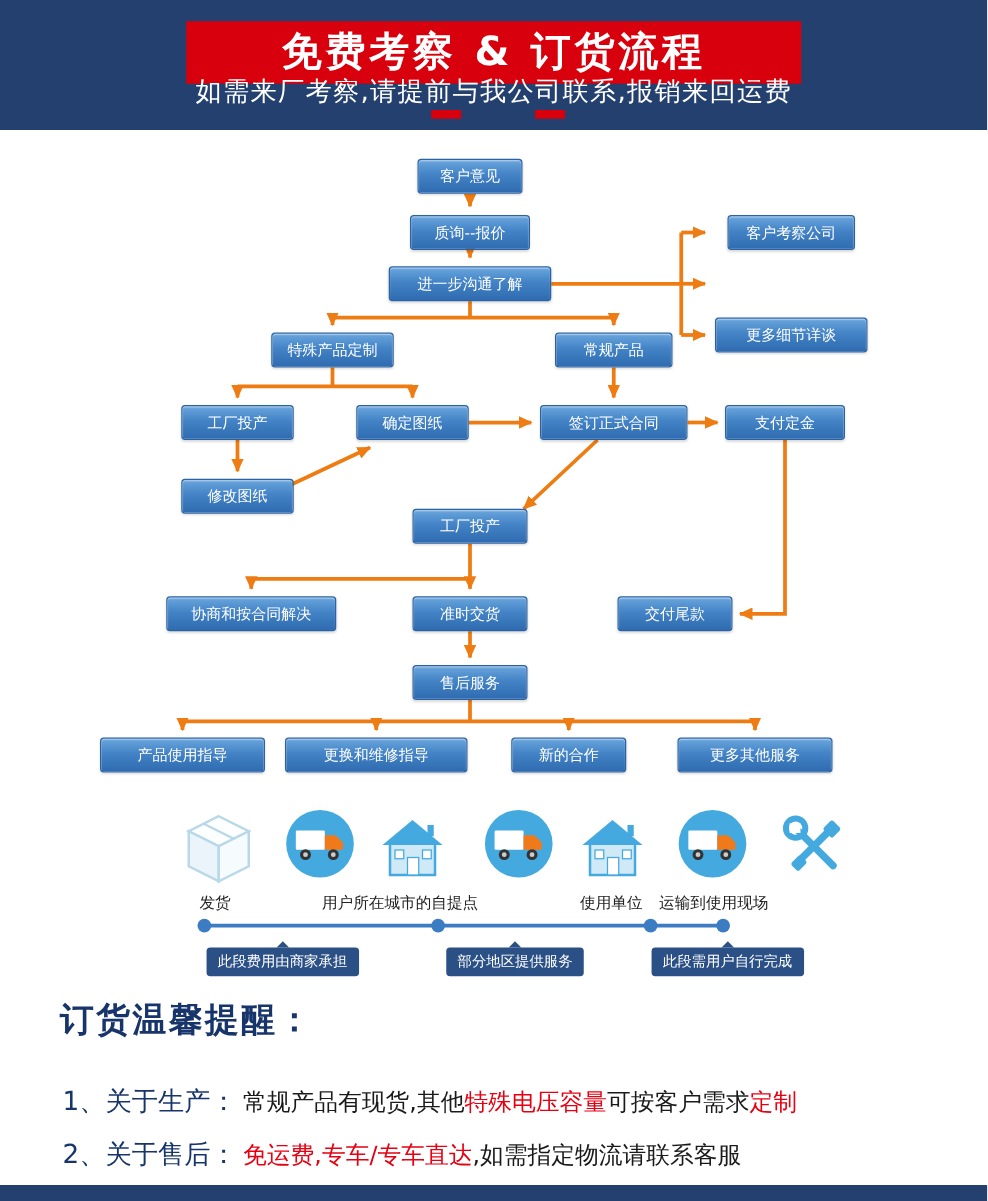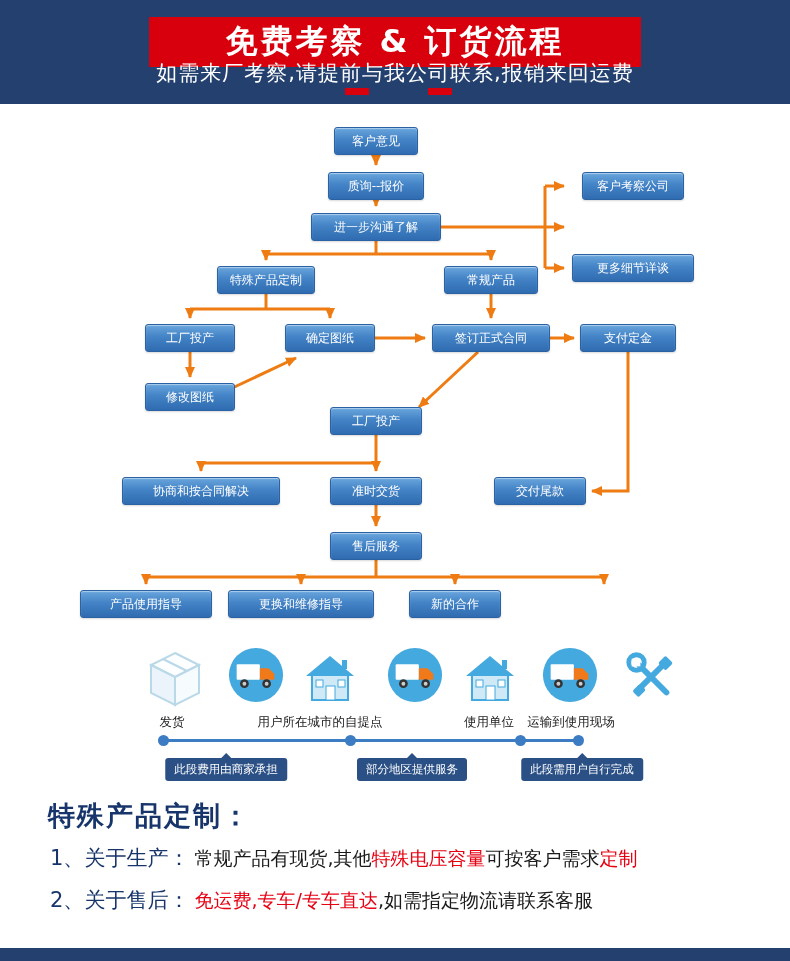--- a/index.html
+++ b/index.html
@@ -45,21 +45,21 @@
   .tl-label { position:absolute; top:758px; transform:translateX(-50%);
     background:var(--timeline-label-bg,#2b5086); color:#fff; font-size:11.5px;
     padding:4px 9px; border-radius:3px; white-space:nowrap; }
   .tl-label::before { content:""; position:absolute; top:-5px; left:50%; margin-left:-5px;
     border-left:5px solid transparent; border-right:5px solid transparent;
     border-bottom:5px solid var(--timeline-label-bg,#2b5086); }
 
   
   .reminder-title { position:absolute; left:48px; top:798px;
     color:var(--reminder-navy,#17356b); font-size:27px; font-weight:bold; letter-spacing:2px; }
-  .ritem { position:absolute; left:50px; white-space:nowrap; }
+  .ritem { position:absolute; left:50px; white-space:nowrap;margin-top:23px; }
   .ritem .num, .ritem .rlabel { color:var(--reminder-navy,#17356b); font-size:21px; }
   .ritem .txt { font-size:19px; color:#1a1a1a; }
   .ritem .red { color:var(--highlight-red,#e60012); }
 
   .footer-bar { position:absolute; left:0; top:948px; width:790px; height:13px;
     background:var(--header-bg,#23406f); }
 </style>
 </head>
 <body>
 
@@ -121,27 +121,28 @@
   <div class="fbox" style="left:633px;top:172px;width:102px">客户考察公司</div>
   <div class="fbox" style="left:633px;top:254px;width:122px">更多细节详谈</div>
   <div class="fbox" style="left:266px;top:266px;width:98px">特殊产品定制</div>
   <div class="fbox" style="left:491px;top:266px;width:94px">常规产品</div>
   <div class="fbox" style="left:190px;top:324px;width:90px">工厂投产</div>
   <div class="fbox" style="left:330px;top:324px;width:90px">确定图纸</div>
   <div class="fbox" style="left:190px;top:383px;width:90px">修改图纸</div>
   <div class="fbox" style="left:491px;top:324px;width:118px">签订正式合同</div>
   <div class="fbox" style="left:628px;top:324px;width:96px">支付定金</div>
   <div class="fbox" style="left:376px;top:407px;width:92px">工厂投产</div>
-  <div class="fbox" style="left:201px;top:477px;width:158px">协商和按合同解决</div>
+  <div class="fbox" style="left:201px;top:477px;width:136px">协商和按合同解决</div>
   <div class="fbox" style="left:376px;top:477px;width:92px">准时交货</div>
   <div class="fbox" style="left:540px;top:477px;width:92px">交付尾款</div>
   <div class="fbox" style="left:376px;top:532px;width:92px">售后服务</div>
   <div class="fbox" style="left:146px;top:590px;width:132px">产品使用指导</div>
   <div class="fbox" style="left:301px;top:590px;width:146px">更换和维修指导</div>
   <div class="fbox" style="left:455px;top:590px;width:92px">新的合作</div>
+  <div class="fbox" style="left:604px;top:590px;width:124px">更多其他服务</div>
 
   <div class="licon" style="left:148px;top:650px">
     <svg width="54" height="58" viewBox="0 0 54 58">
       <polygon points="27,3 51,15 27,27 3,15" fill="#fdfeff" stroke="#b9d8e8" stroke-width="2"></polygon>
       <polygon points="3,15 27,27 27,55 3,43" fill="#eaf4fa" stroke="#b9d8e8" stroke-width="2"></polygon>
       <polygon points="51,15 27,27 27,55 51,43" fill="#f6fbfd" stroke="#b9d8e8" stroke-width="2"></polygon>
       <polyline points="15,9 39,21" fill="none" stroke="#b9d8e8" stroke-width="2"></polyline>
     </svg>
   </div>
   <div class="licon" style="left:227px;top:646px">
@@ -215,21 +216,21 @@
 
   <div class="tline"></div>
   <div class="tdot" style="left:158px"></div>
   <div class="tdot" style="left:345px"></div>
   <div class="tdot" style="left:515px"></div>
   <div class="tdot" style="left:573px"></div>
   <div class="tl-label" style="left:226px">此段费用由商家承担</div>
   <div class="tl-label" style="left:412px">部分地区提供服务</div>
   <div class="tl-label" style="left:582px">此段需用户自行完成</div>
 
-  <div class="reminder-title">特殊产品定制：</div>
+  <div class="reminder-title">订货温馨提醒：</div>
 
   <div class="ritem" style="top:844px">
     <span class="num">1、</span><span class="rlabel">关于生产：</span>
     <span class="txt">常规产品有现货,其他</span><span class="txt red">特殊电压容量</span><span class="txt">可按客户需求</span><span class="txt red">定制</span>
   </div>
 
   <div class="ritem" style="top:886px">
     <span class="num">2、</span><span class="rlabel">关于售后：</span>
     <span class="txt red">免运费,专车/专车直达</span><span class="txt">,如需指定物流请联系客服</span>
   </div>

